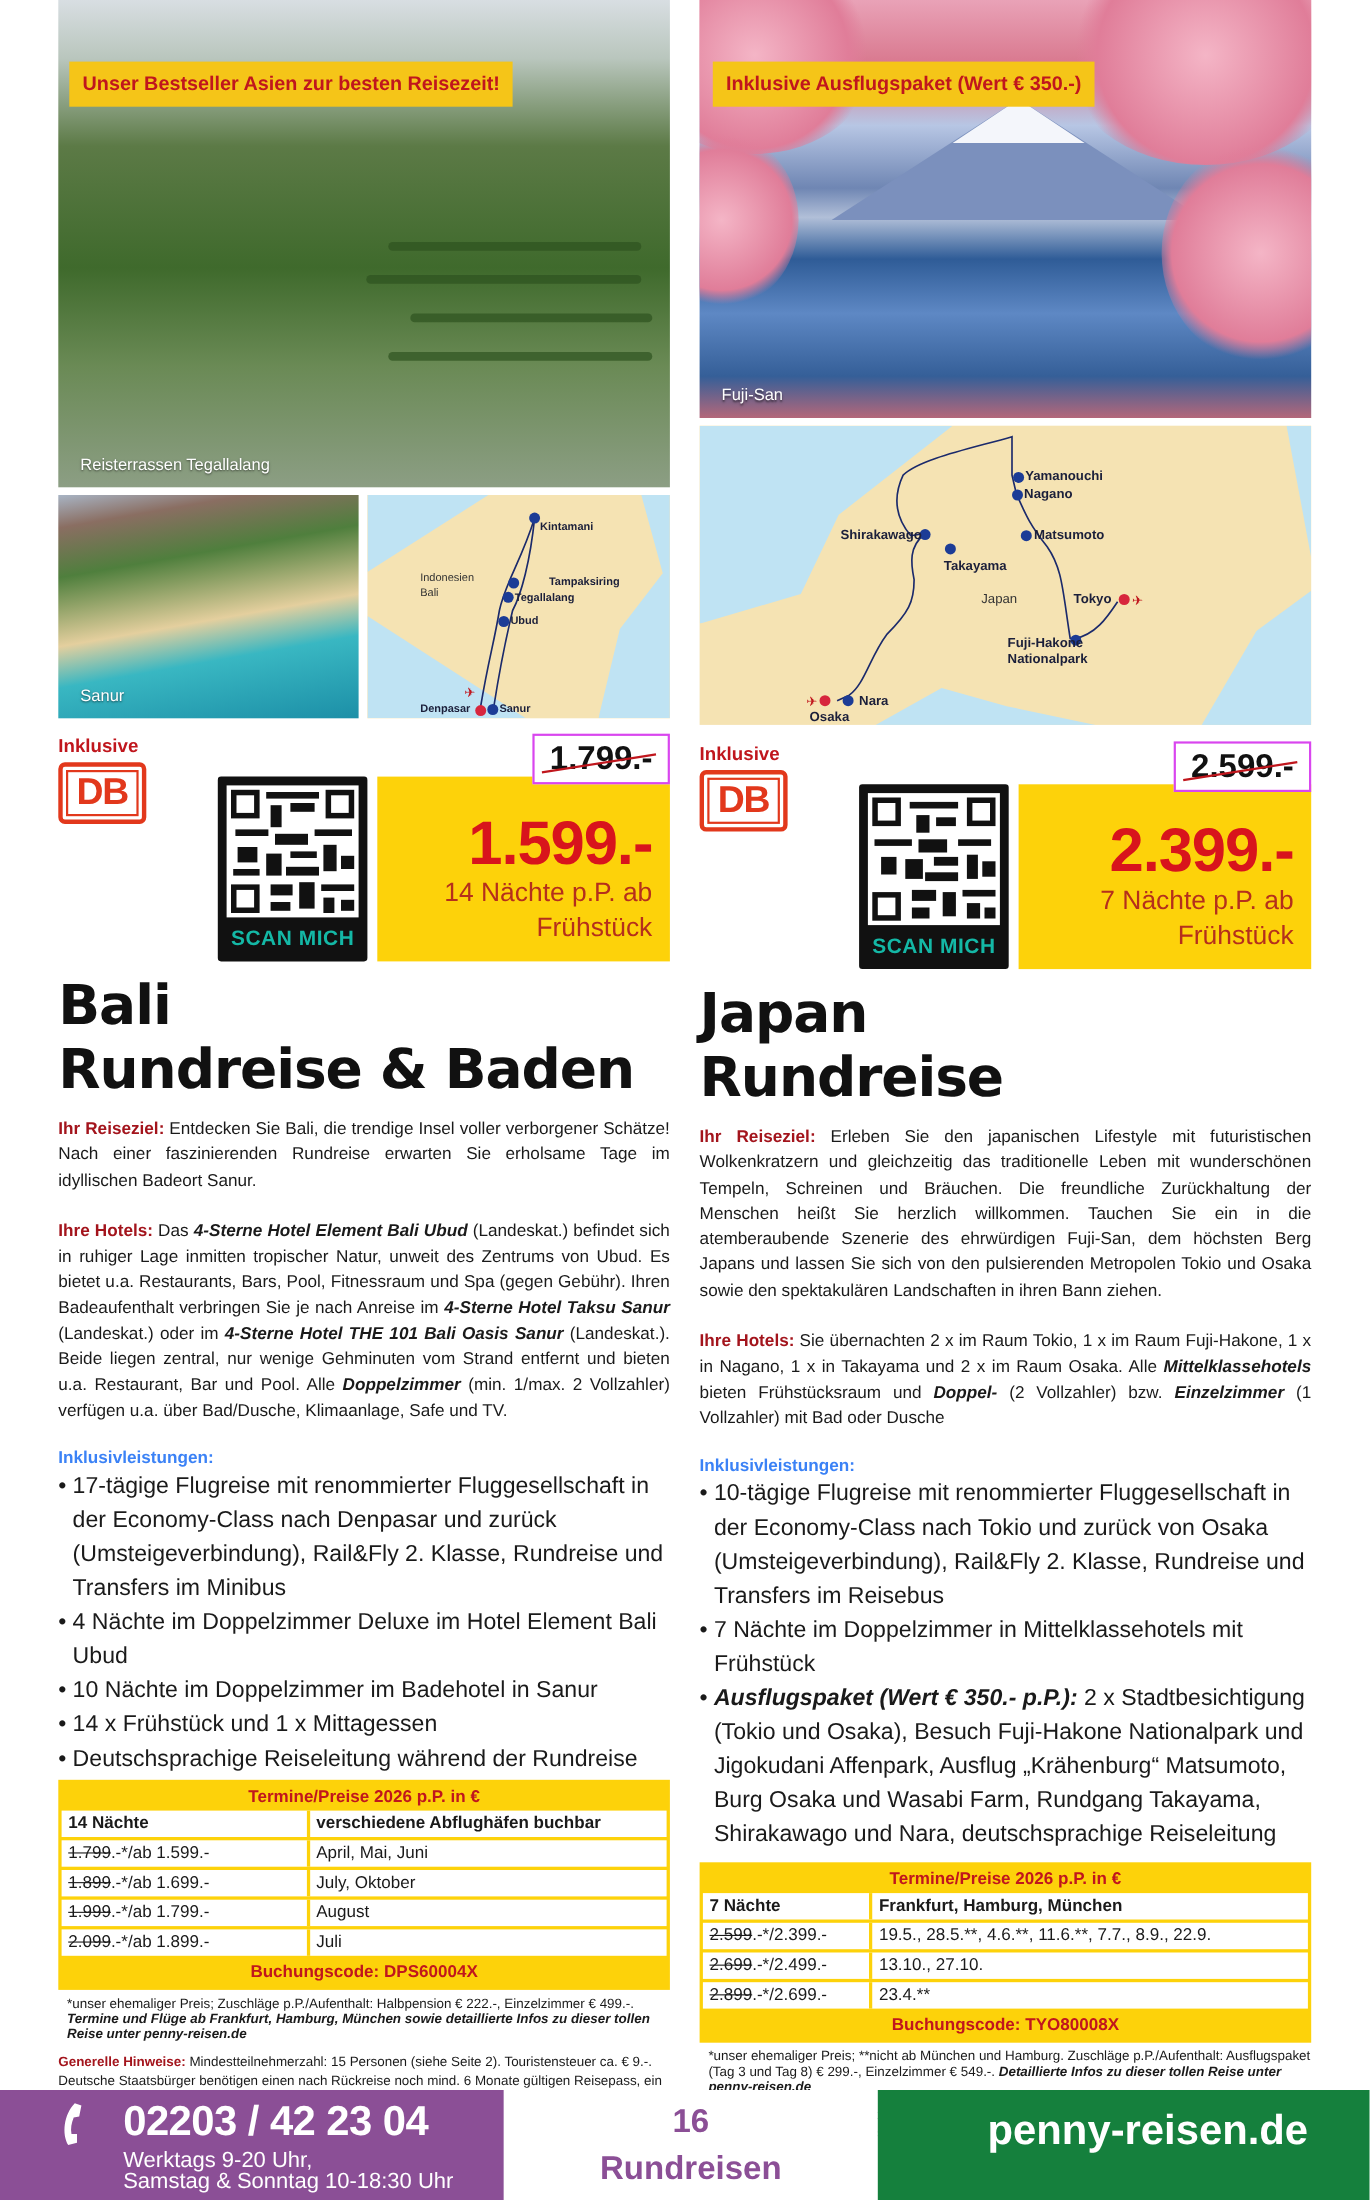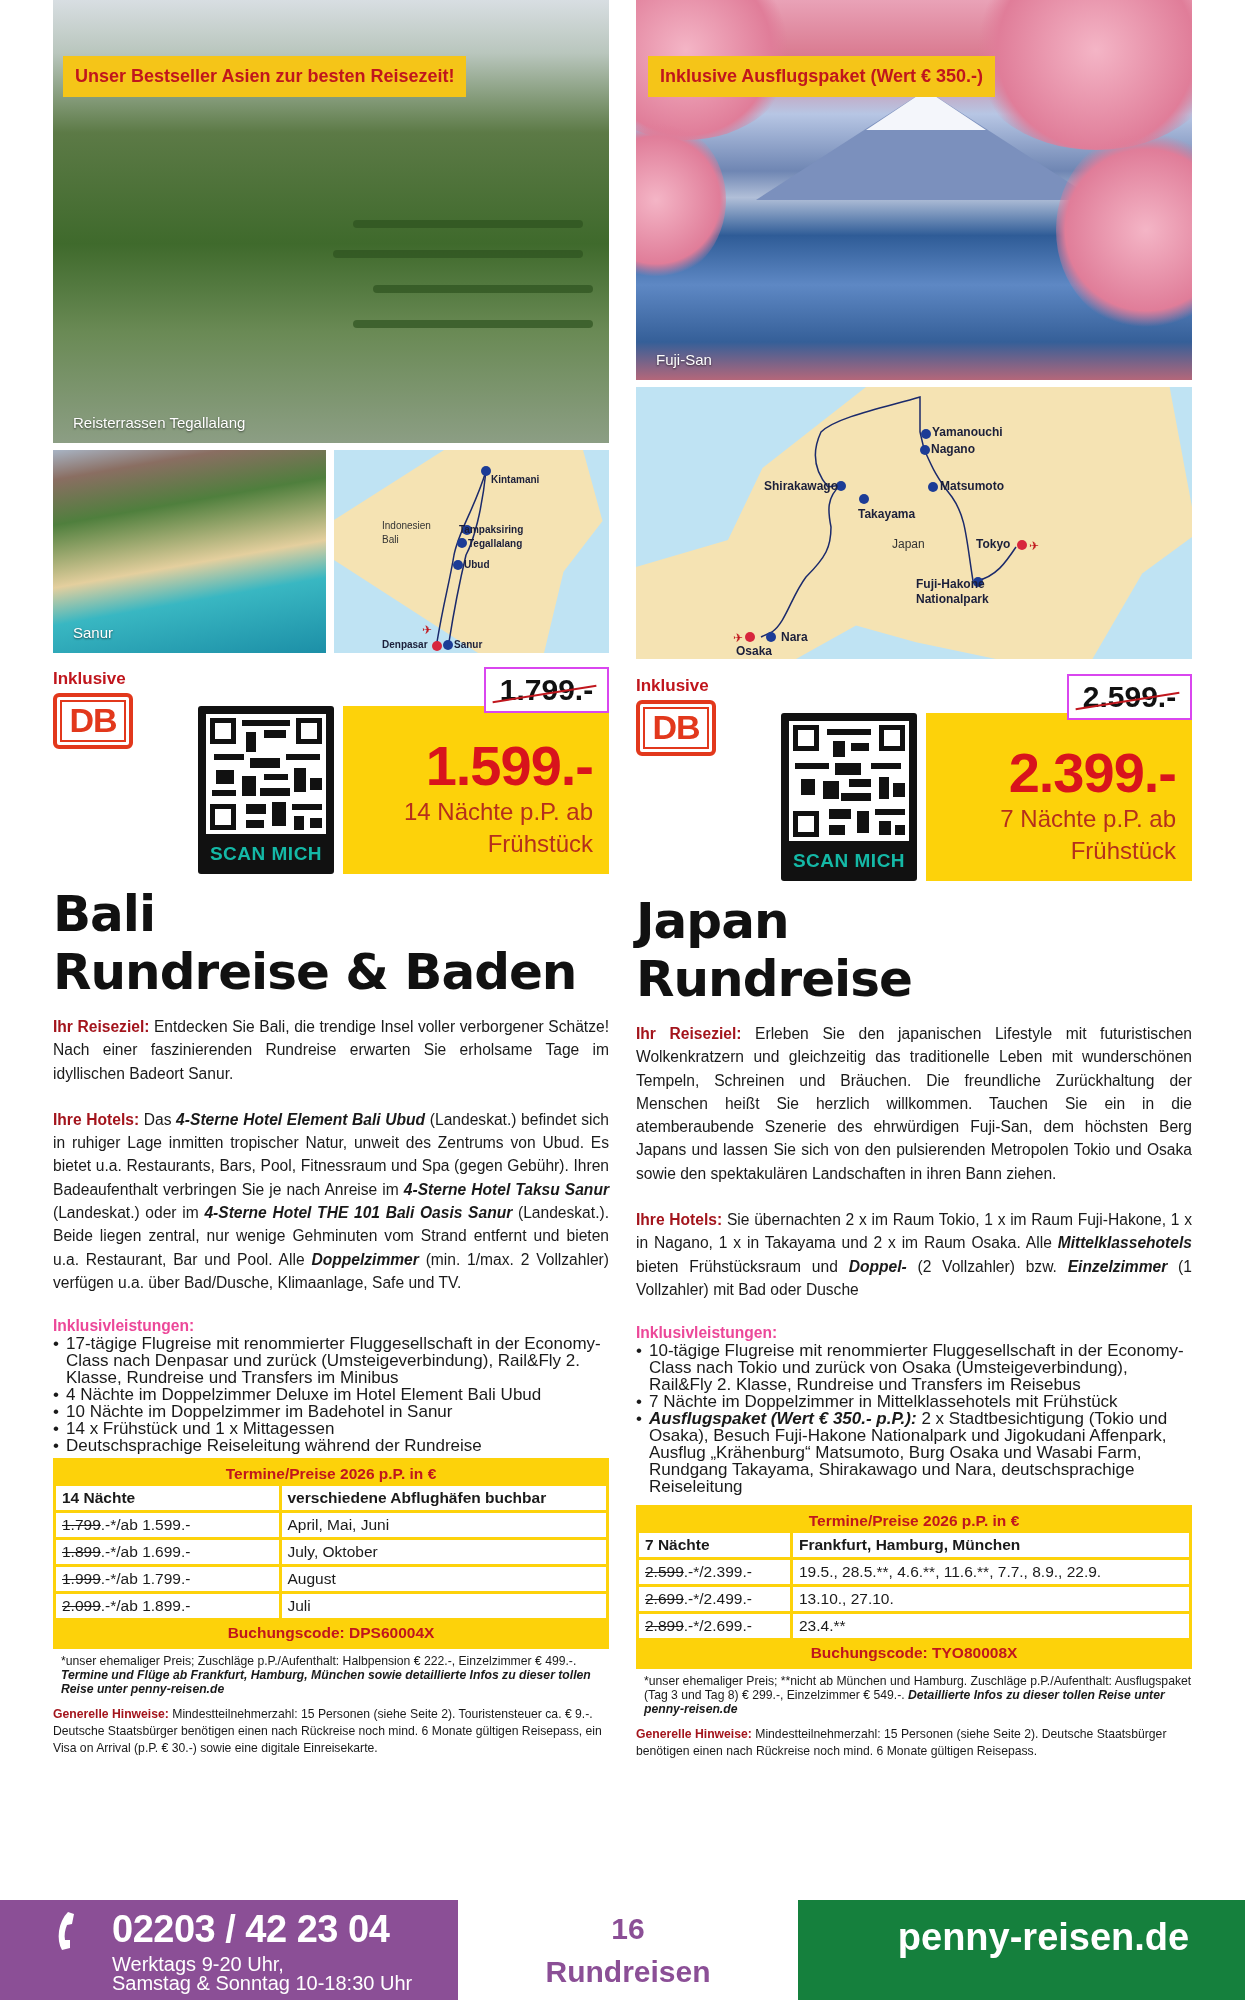--- a/index.html
+++ b/index.html
@@ -44,22 +44,22 @@
   .newprice { color: #d8141c; font-weight: bold; font-size: 56px; line-height: 60px; letter-spacing: -1px; }
   .nights { color: #b52f1c; font-size: 24px; line-height: 32px; }
 
   h1.title { font-family: "DejaVu Sans", sans-serif; font-weight: bold; font-size: 50px; line-height: 58px; color: #111; margin-top: 2px; letter-spacing: -1px; }
 
   .body { font-size: 15.6px; line-height: 23.3px; text-align: justify; margin-top: 14px; }
   .body p { margin-bottom: 23px; }
   .lbl { color: #a3141c; font-weight: bold; }
   b { font-weight: bold; font-style: italic; }
 
-  .incl-h { color: #ec4899; font-weight: bold; font-size: 15.6px; margin-top: 20px; }
-  ul.incl { list-style: none; font-size: 17px; line-height: 17px; }
+  .incl-h { color: #3b82f6; font-weight: bold; font-size: 15.6px; margin-top: 20px; }
+  ul.incl { list-style: none; font-size: 21px; line-height: 31px; }
   ul.incl li { padding-left: 13px; position: relative; }
   ul.incl li::before { content: "•"; position: absolute; left: 0; }
 
   .ptable { background: #fdd20a; padding: 3px 3px 4px; margin-top: 4px; }
   .ptable .th { text-align: center; color: #c0161d; font-weight: bold; font-size: 15.5px; height: 25px; line-height: 25px; }
   .ptable table { width: 100%; border-collapse: separate; border-spacing: 0 3px; margin-top: -3px; }
   .ptable td { background: #fff; font-size: 15.5px; height: 24px; padding: 0 6px; white-space: nowrap; }
   .ptable td:first-child { border-right: 3px solid #fdd20a; }
   .ptable tr.head td { font-weight: bold; }
   .ptable .foot { text-align: center; color: #c0161d; font-weight: bold; font-size: 15.5px; height: 24px; line-height: 24px; }
@@ -106,21 +106,21 @@
         <circle cx="133" cy="80" r="5" fill="#1c3c96"></circle>
         <circle cx="128" cy="93" r="5" fill="#1c3c96"></circle>
         <circle cx="124" cy="115" r="5" fill="#1c3c96"></circle>
         <circle cx="103" cy="196" r="5" fill="#d7263d"></circle>
         <circle cx="114" cy="195" r="5" fill="#1c3c96"></circle>
         <text x="88" y="184" font-size="12" fill="#c0161d">✈</text>
       </svg>
       <div class="pin plain" style="left:48px;top:70px;">Indonesien</div>
       <div class="pin plain" style="left:48px;top:84px;">Bali</div>
       <div class="pin" style="left:157px;top:24px;">Kintamani</div>
-      <div class="pin" style="left:125px;top:74px;">Tampaksiring</div>
+      <div class="pin" style="left:137px;top:74px;padding-left:28px;">Tampaksiring</div>
       <div class="pin" style="left:134px;top:88px;">Tegallalang</div>
       <div class="pin" style="left:130px;top:109px;">Ubud</div>
       <div class="pin" style="left:48px;top:189px;">Denpasar</div>
       <div class="pin" style="left:120px;top:189px;">Sanur</div>
     </div>
   </div>
 
   <div class="pricebox">
     <div class="inklusive">Inklusive</div>
     <div class="db-logo">

